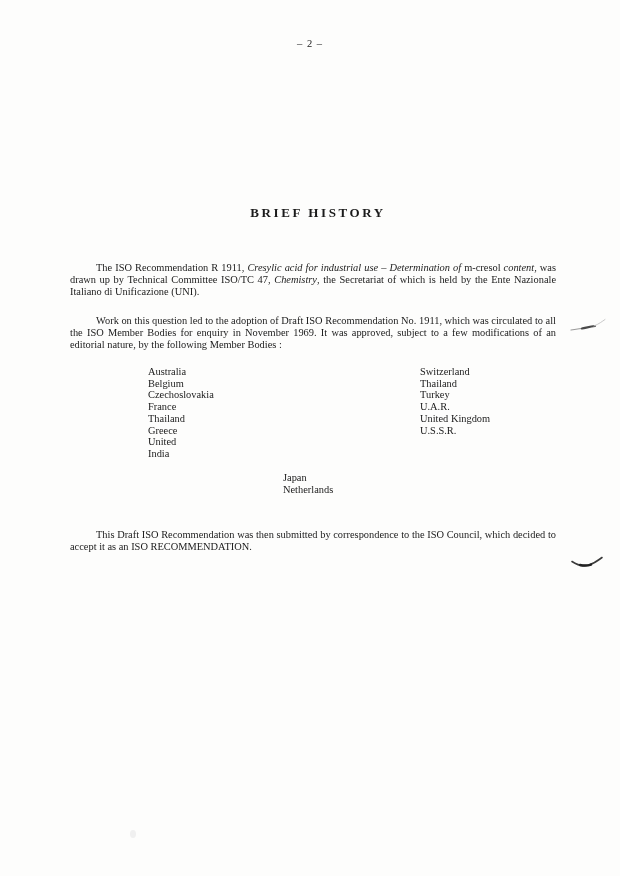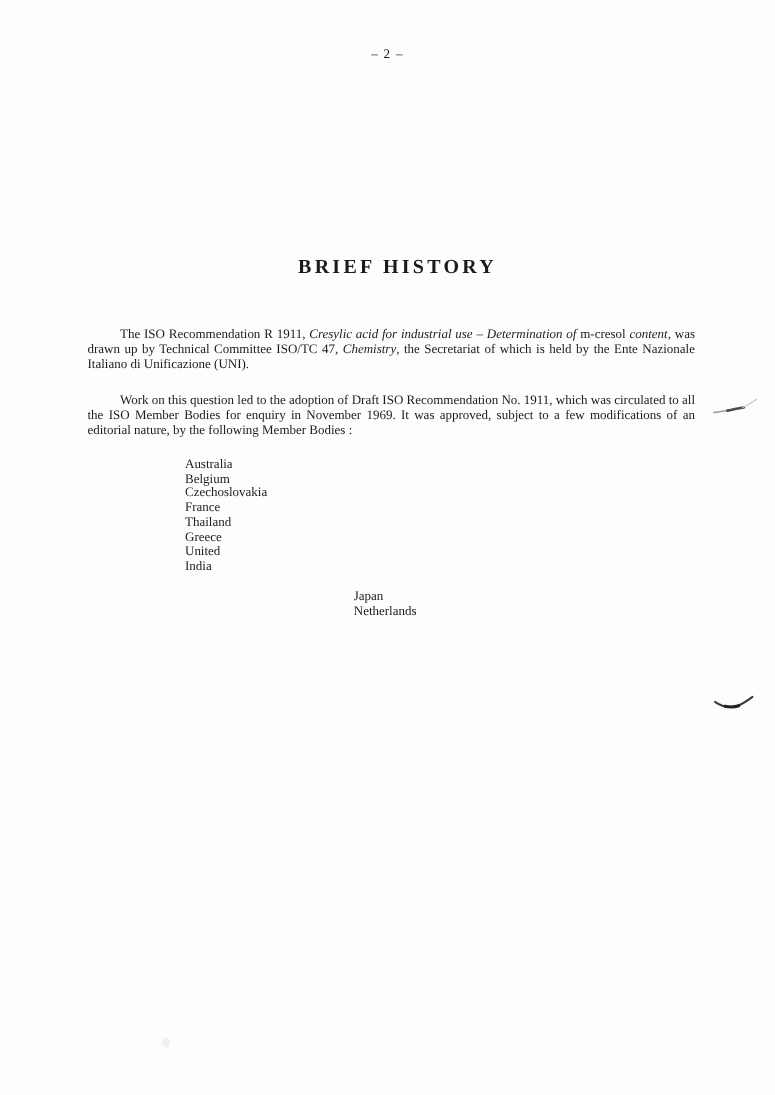--- a/index.html
+++ b/index.html
@@ -20,21 +20,21 @@
     text-align: center;
     font-size: 10.5px;
     letter-spacing: 1px;
   }
   .heading {
     position: absolute;
     top: 205px;
     left: 318px;
     transform: translateX(-50%);
     font-weight: bold;
-    font-size: 16px;
+    font-size: 13px;
     letter-spacing: 2.6px;
     white-space: nowrap;
   }
   .para {
     position: absolute;
     left: 70px;
     width: 486px;
     font-size: 10.4px;
     line-height: 12px;
     text-align: justify;
@@ -87,27 +87,36 @@
   <div class="country-col col1">
       <div>Australia</div>
       <div>Belgium</div>
       <div>Czechoslovakia</div>
       <div>France</div>
       <div>Thailand</div>
       <div>Greece</div>
       <div>United</div>
       <div>India</div>
     </div>
+  <div class="country-col col3">
+      <div>Switzerland</div>
+      <div>Thailand</div>
+      <div>Turkey</div>
+      <div>U.A.R.</div>
+      <div>United Kingdom</div>
+      <div>U.S.S.R.</div>
+    </div>
 
 
   <div class="country-col opposed-col">
       <div>Japan</div>
       <div>Netherlands</div>
     </div>
 
+  <p class="para para3">This Draft ISO Recommendation was then submitted by correspondence to the ISO Council, which decided to accept it as an ISO RECOMMENDATION.</p>
 
   <svg class="artifact-svg" viewBox="0 0 620 876" xmlns="http://www.w3.org/2000/svg">
     <g>
       <path d="M571,330 C576,329.5 580,328.5 585,327.8" stroke="#9a9a9a" stroke-width="1.2" fill="none" stroke-linecap="round"></path>
       <path d="M582,328.5 C587,327.5 591,326.5 595,326" stroke="#4a4a4a" stroke-width="2.2" fill="none" stroke-linecap="round"></path>
       <path d="M594,326 C599,324 602,321.5 605,319.5" stroke="#c9c9c9" stroke-width="1" fill="none" stroke-linecap="round"></path>
     </g>
     <g>
       <path d="M572,561.5 C577,565 583,566.5 589,565 C594,563.5 598,560.5 602,557.5" stroke="#3a3a3a" stroke-width="1.6" fill="none" stroke-linecap="round"></path>
       <path d="M580,565 C584,565.8 588,565.6 591,564.6" stroke="#222222" stroke-width="2.4" fill="none" stroke-linecap="round"></path>

